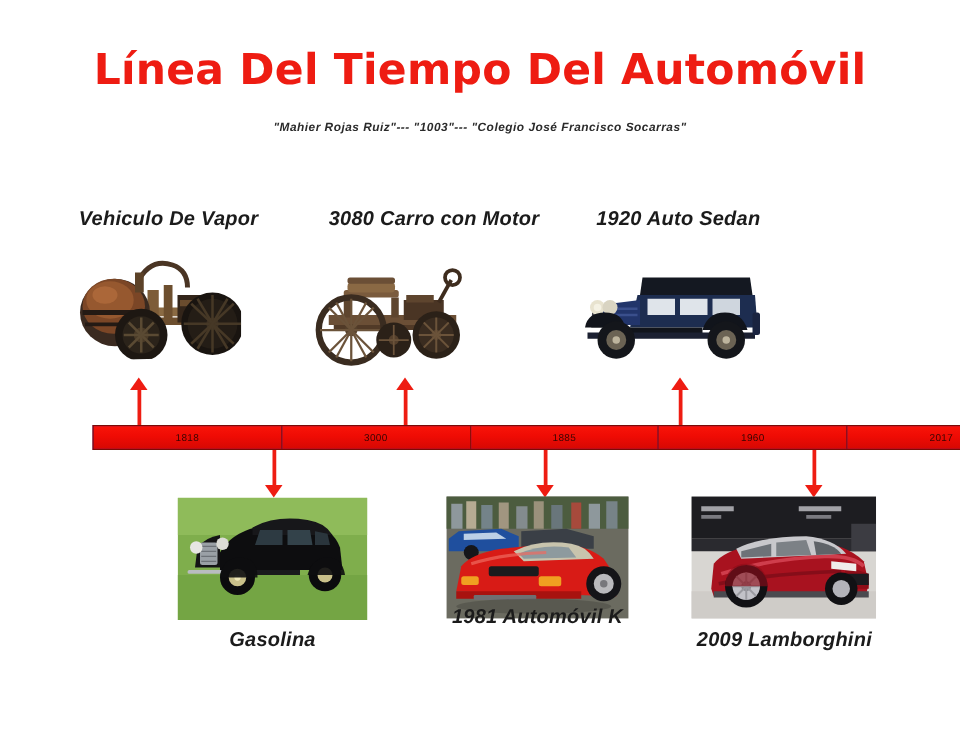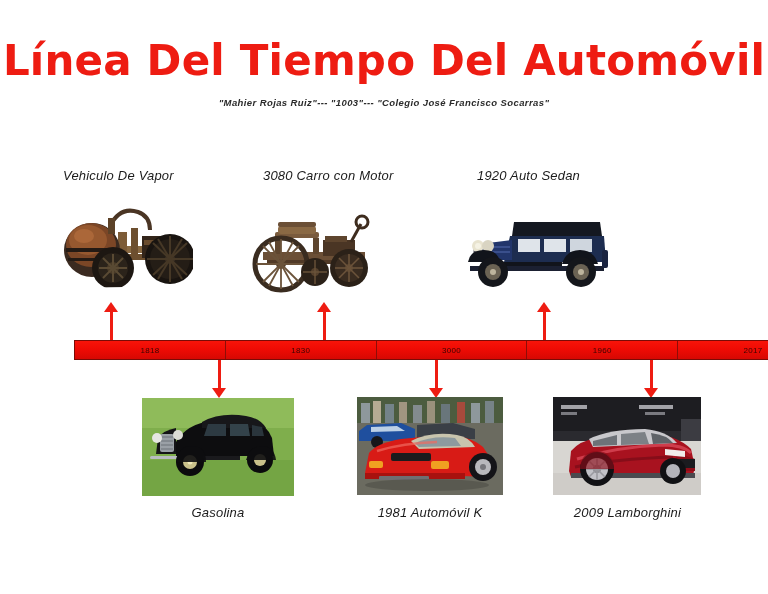--- a/index.html
+++ b/index.html
@@ -18,21 +18,21 @@
   
   #page-title {
     position: absolute;
     top: 36px;
     left: 0;
     width: 768px;
     text-align: center;
     color: #ee1c12;
     font-family: "DejaVu Sans", sans-serif;
     font-weight: bold;
-    font-size: 42px;
+    font-size: 34px;
     letter-spacing: 0.2px;
     white-space: nowrap;
   }
   #page-subtitle {
     position: absolute;
     top: 97px;
     left: 0;
     width: 768px;
     text-align: center;
     color: #2b2b2b;
@@ -105,22 +105,22 @@
   .arrow-down .arrow-head {
     bottom: 0;
     border-top: 10px solid #ee1c12;
   }
 
   
   .caption {
     position: absolute;
     font-family: "Liberation Sans", sans-serif;
     font-style: italic;
-    font-weight: normal;
-    font-size: 13px;
+    font-weight: bold;
+    font-size: 16px;
     color: #1b1b1b;
     letter-spacing: 0.2px;
     line-height: 15px;
   }
   .caption-top { white-space: nowrap; }
   .caption-bottom { text-align: center; }
 
   
   .photo {
     position: absolute;
@@ -302,24 +302,24 @@
 <div class="arrow arrow-down" style="left:644px;">
   <div class="arrow-shaft"></div>
     <div class="arrow-head"></div>
 </div>
 
 <div id="timeline-bar">
   <div class="timeline-segment">
     <span class="timeline-year">1818</span>
   </div>
   <div class="timeline-segment">
-    <span class="timeline-year">1830</span>
+    <span class="timeline-year">3000</span>
   </div>
   <div class="timeline-segment">
-    <span class="timeline-year">3000</span>
+    <span class="timeline-year">1885</span>
   </div>
   <div class="timeline-segment">
     <span class="timeline-year">1960</span>
   </div>
   <div class="timeline-segment">
     <span class="timeline-year">2017</span>
   </div>
 </div>
 
 <div class="photo" style="left:142px; top:398px; width:152px; height:98px;">
@@ -457,19 +457,19 @@
     <circle cx="120" cy="74" r="7" fill="#b4b4ba"></circle>
 
     <path d="M27 72 Q28 54 44 54 Q60 54 61 72 Z" fill="#8e0d18" opacity="0.65"></path>
   </svg>
 </div>
 
 <div class="caption caption-bottom" style="left:128px; top:505px; width:180px;">
   <div>Gasolina</div>
 </div>
 
-<div class="caption caption-bottom" style="left:345px; top:505px; width:170px;">
+<div class="caption caption-bottom" style="left:345px; top:486px; width:170px;">
   <div>1981 Automóvil K</div>
 </div>
 
 <div class="caption caption-bottom" style="left:545px; top:505px; width:165px;">
   <div>2009 Lamborghini</div>
 </div>
 
 </body></html>

